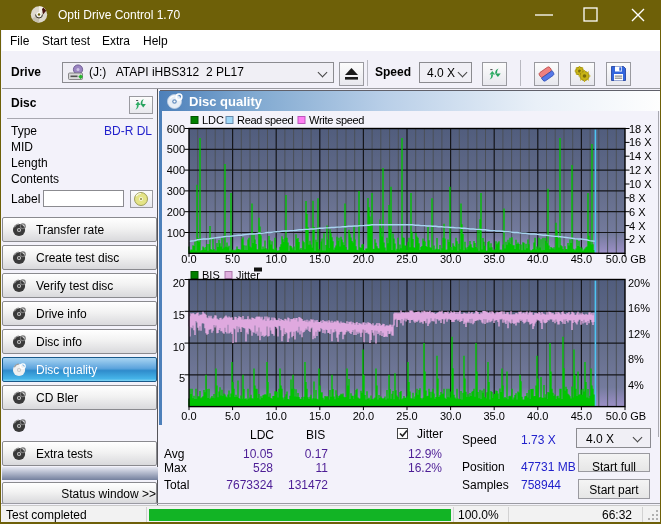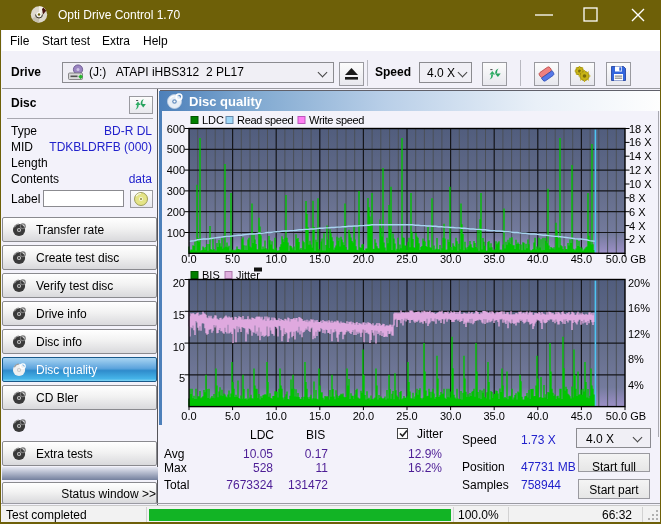--- a/index.html
+++ b/index.html
@@ -121,24 +121,22 @@
       <path d="M2.5 8.6 L8.2 8.6 L5.3 4.9 Z" fill="#2fae66"></path>
       <path d="M4.1 8.6 C4.3 10.8 3.8 12.4 2.6 13.6 C5 13 6 11.3 6.1 8.6 Z" fill="#2fae66"></path>
       <path d="M8 7.4 L13.7 7.4 L10.9 11.1 Z" fill="#27a25e"></path>
       <path d="M10.1 7.4 C9.9 5.2 10.4 3.6 11.6 2.4 C9.2 3 8.2 4.7 8.1 7.4 Z" fill="#27a25e"></path>
       <rect x="3.3" y="3.2" width="2.2" height="0.9" fill="#333"></rect>
     </svg>
     <div class="abs" style="left:6px;top:118px;width:146px;height:1px;background:#a8a8b0"></div>
     <div class="lbl" style="left:10px;top:124px">Type</div>
     <div class="bval" style="left:40px;top:124px;width:111px">BD-R DL</div>
     <div class="lbl" style="left:10px;top:140px">MID</div>
-    <div class="bval" style="left:40px;top:140px;width:111px">TDKBLDRFB (000)</div>
     <div class="lbl" style="left:10px;top:156px">Length</div>
     <div class="lbl" style="left:10px;top:172px">Contents</div>
-    <div class="bval" style="left:40px;top:172px;width:111px">data</div>
     <div class="lbl" style="left:10px;top:192px">Label</div>
     <div class="abs" style="left:42px;top:190px;width:81px;height:17px;background:#fff;border:1px solid #8b8b90"></div>
     <div class="tbtn" style="left:129px;top:190px;width:23px;height:18px"></div>
     <svg style="position:absolute;left:132px;top:191px" width="16" height="16" viewBox="0 0 16 16">
       <circle cx="8" cy="8" r="6.5" fill="#e4e486" stroke="#8a8a40" stroke-width="0.8"></circle>
       <circle cx="8" cy="8" r="2.0" fill="#f6f6dc"></circle>
       <circle cx="8" cy="8" r="1.0" fill="#8a8a40"></circle>
       <path d="M3.2 5.2 A5.5 5.5 0 0 1 8 2.5" stroke="#fafae8" fill="none" stroke-width="1.2"></path>
     </svg>
     <div class="navbtn" style="top:217px">

